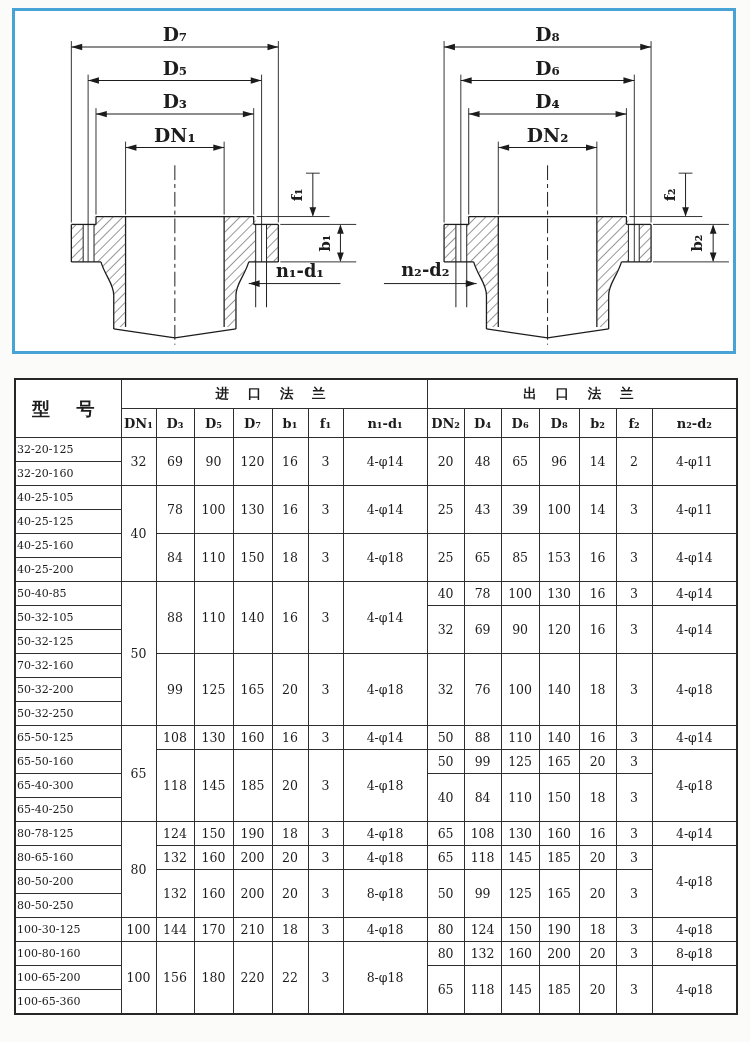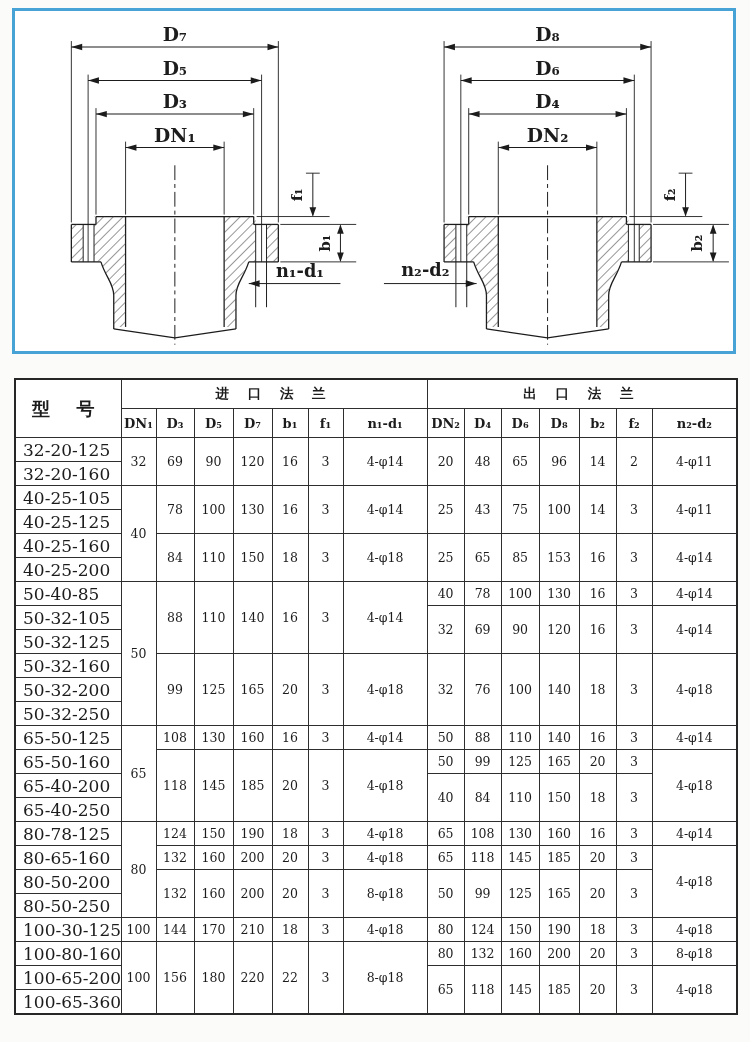--- a/index.html
+++ b/index.html
@@ -23,21 +23,21 @@
   }
   table.dims th, table.dims td{
     border:1px solid #2e2e2e;
     text-align:center;vertical-align:middle;
     padding:0;overflow:hidden;white-space:nowrap;
   }
   thead th{height:28px;font-size:13px;font-weight:600;}
   th.grp{letter-spacing:7px;font-size:13.5px;}
   th.model-h{letter-spacing:10px;font-size:18px;}
   tbody td{height:23px;font-size:12.5px;font-weight:500;}
-  tbody td.model{text-align:left;padding-left:7px;font-size:17px;}
+  tbody td.model{text-align:left;padding-left:1px;font-size:11px;}
 </style>
 </head>
 <body>
 
 <div class="diagram-box">
   <svg id="svg-left" width="340" height="336" viewBox="0 0 340 336">
     <defs>
       <pattern id="hatch" width="7" height="7" patternUnits="userSpaceOnUse" patternTransform="rotate(45)">
         <line x1="0" y1="0" x2="0" y2="7" stroke="#3e3e3e" stroke-width="1.1"></line>
       </pattern>
@@ -243,21 +243,21 @@
         <td class="model">40-25-105</td>
         <td rowspan="4" class="num">40</td>
         <td rowspan="2" class="num">78</td>
         <td rowspan="2" class="num">100</td>
         <td rowspan="2" class="num">130</td>
         <td rowspan="2" class="num">16</td>
         <td rowspan="2" class="num">3</td>
         <td rowspan="2" class="num">4-φ14</td>
         <td rowspan="2" class="num">25</td>
         <td rowspan="2" class="num">43</td>
-        <td rowspan="2" class="num">75</td>
+        <td rowspan="2" class="num">39</td>
         <td rowspan="2" class="num">100</td>
         <td rowspan="2" class="num">14</td>
         <td rowspan="2" class="num">3</td>
         <td rowspan="2" class="num">4-φ11</td>
       </tr>
       <tr>
         <td class="model">40-25-125</td>
       </tr>
       <tr>
         <td class="model">40-25-160</td>
@@ -302,21 +302,21 @@
         <td rowspan="2" class="num">90</td>
         <td rowspan="2" class="num">120</td>
         <td rowspan="2" class="num">16</td>
         <td rowspan="2" class="num">3</td>
         <td rowspan="2" class="num">4-φ14</td>
       </tr>
       <tr>
         <td class="model">50-32-125</td>
       </tr>
       <tr>
-        <td class="model">50-32-160</td>
+        <td class="model">70-32-160</td>
         <td rowspan="3" class="num">99</td>
         <td rowspan="3" class="num">125</td>
         <td rowspan="3" class="num">165</td>
         <td rowspan="3" class="num">20</td>
         <td rowspan="3" class="num">3</td>
         <td rowspan="3" class="num">4-φ18</td>
         <td rowspan="3" class="num">32</td>
         <td rowspan="3" class="num">76</td>
         <td rowspan="3" class="num">100</td>
         <td rowspan="3" class="num">140</td>
@@ -357,21 +357,21 @@
         <td rowspan="3" class="num">4-φ18</td>
         <td class="num">50</td>
         <td class="num">99</td>
         <td class="num">125</td>
         <td class="num">165</td>
         <td class="num">20</td>
         <td class="num">3</td>
         <td rowspan="3" class="num">4-φ18</td>
       </tr>
       <tr>
-        <td class="model">65-40-200</td>
+        <td class="model">65-40-300</td>
         <td rowspan="2" class="num">40</td>
         <td rowspan="2" class="num">84</td>
         <td rowspan="2" class="num">110</td>
         <td rowspan="2" class="num">150</td>
         <td rowspan="2" class="num">18</td>
         <td rowspan="2" class="num">3</td>
       </tr>
       <tr>
         <td class="model">65-40-250</td>
       </tr>

